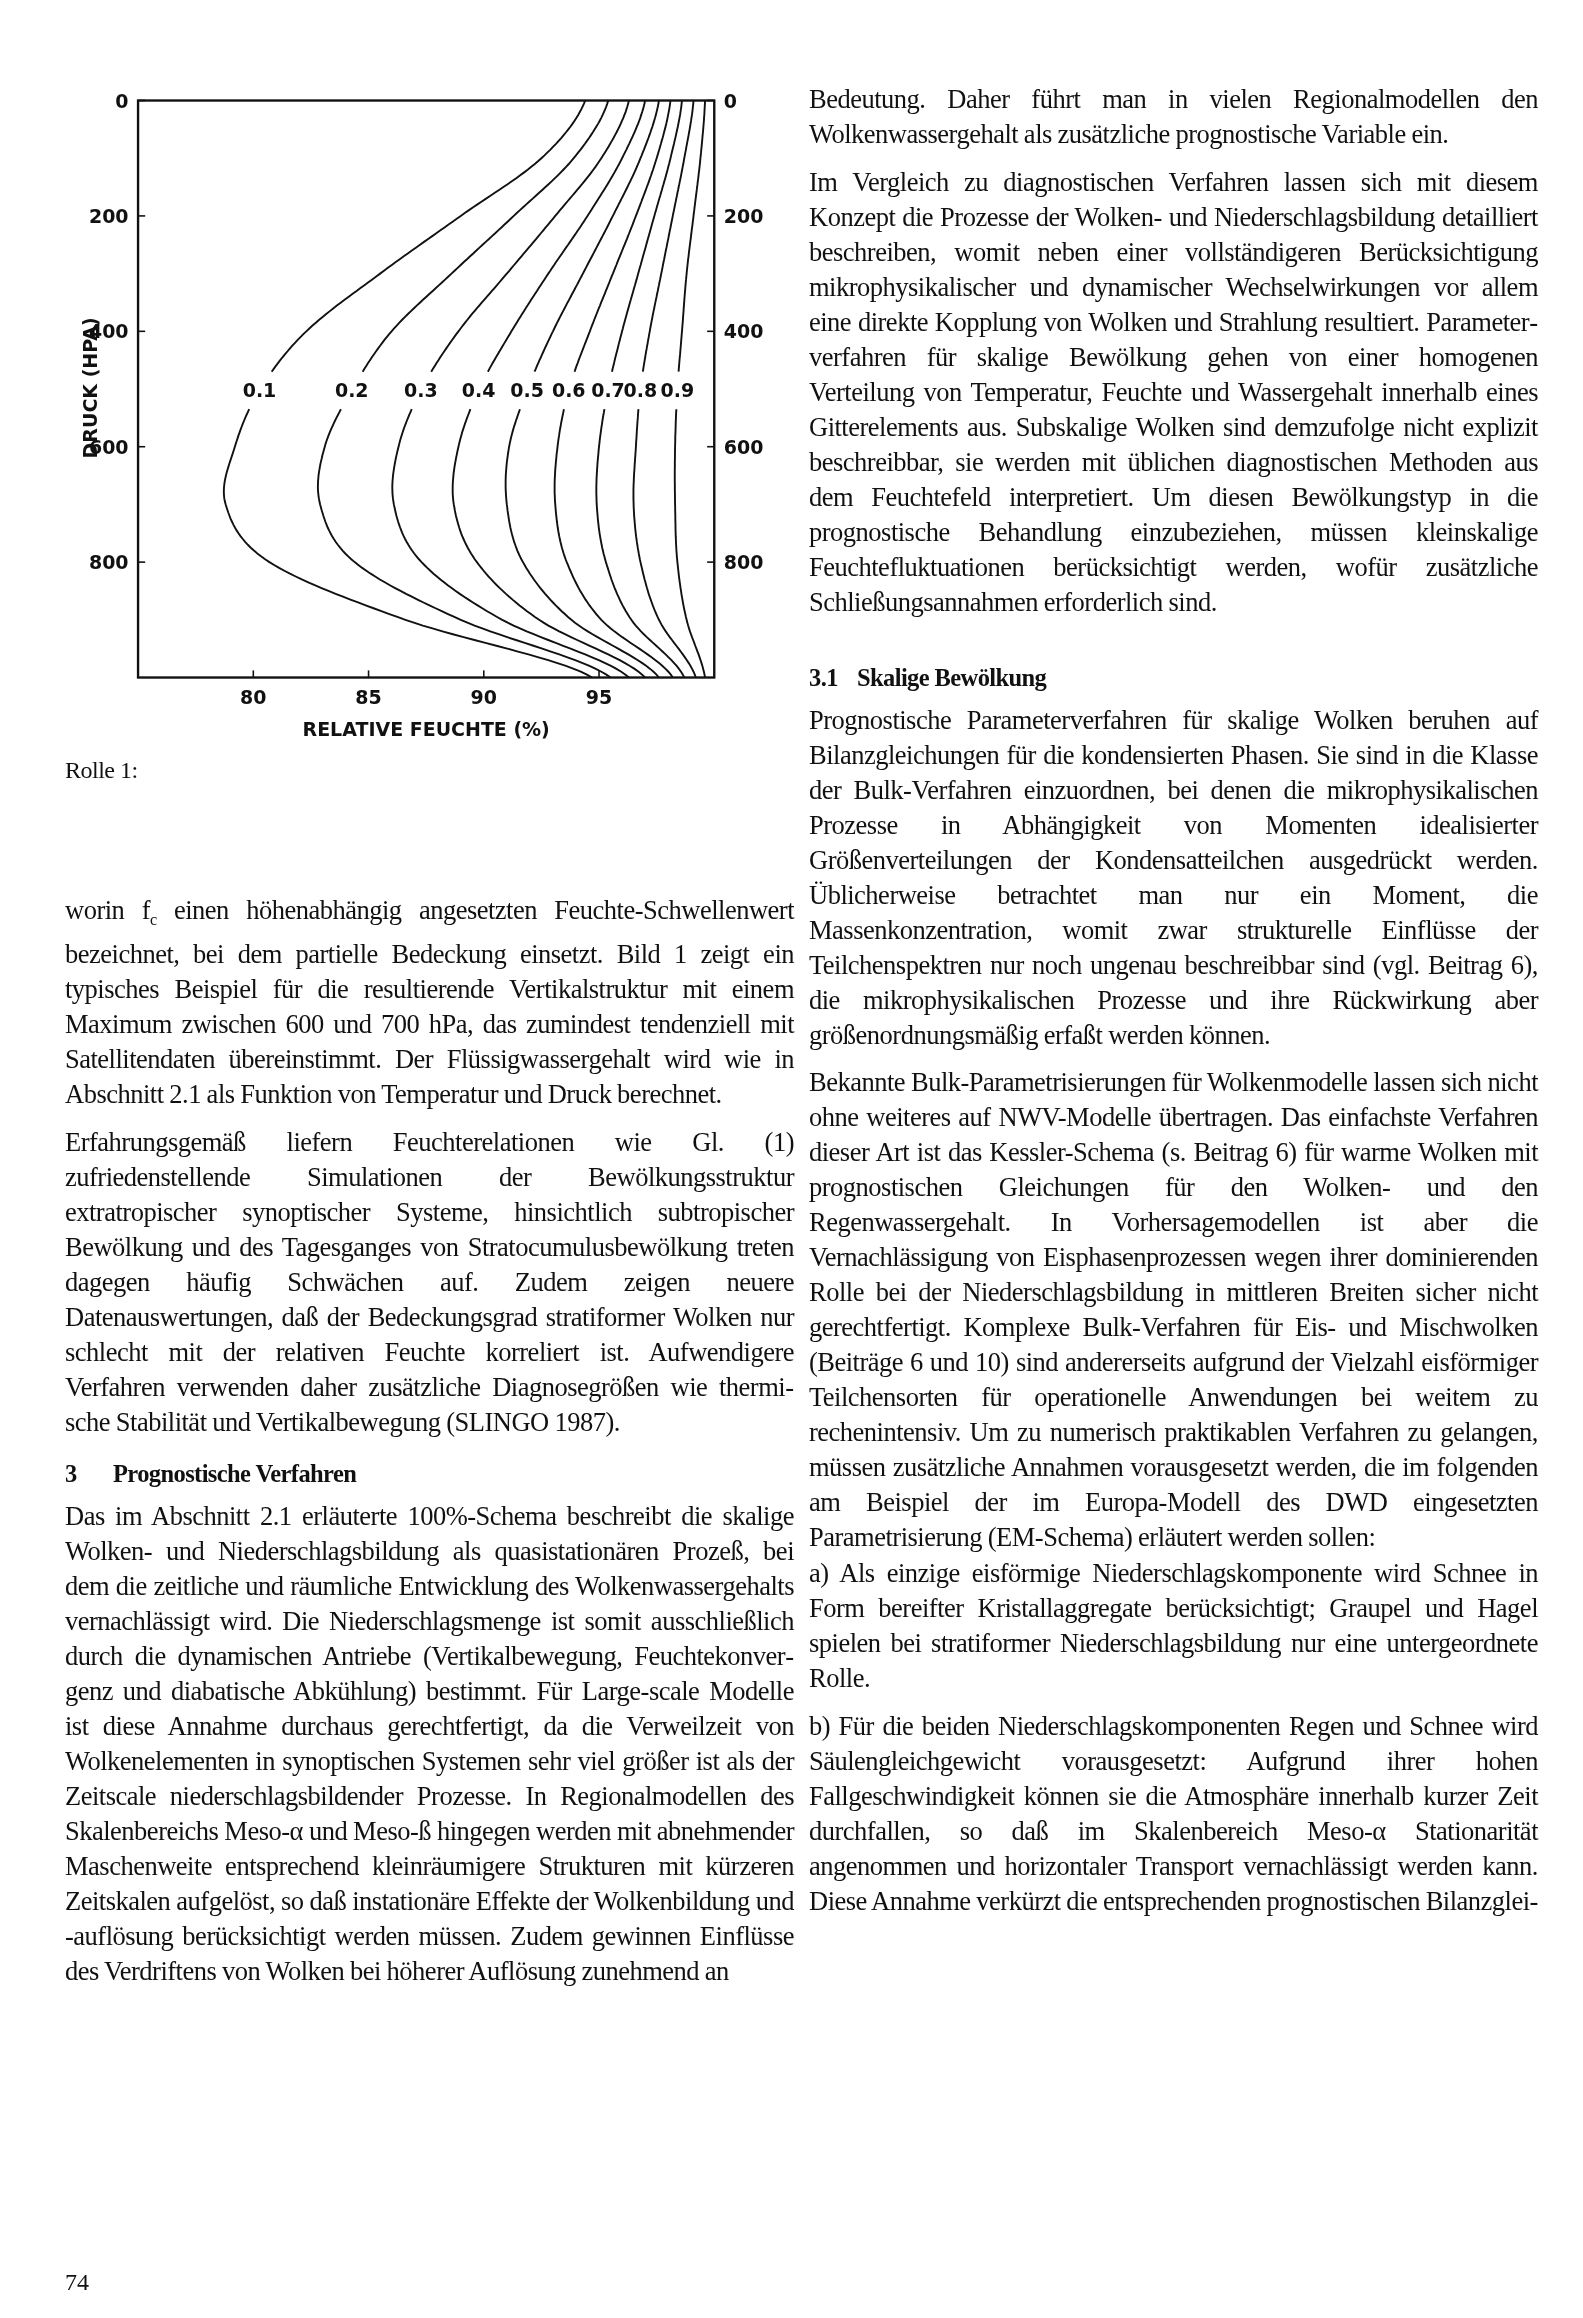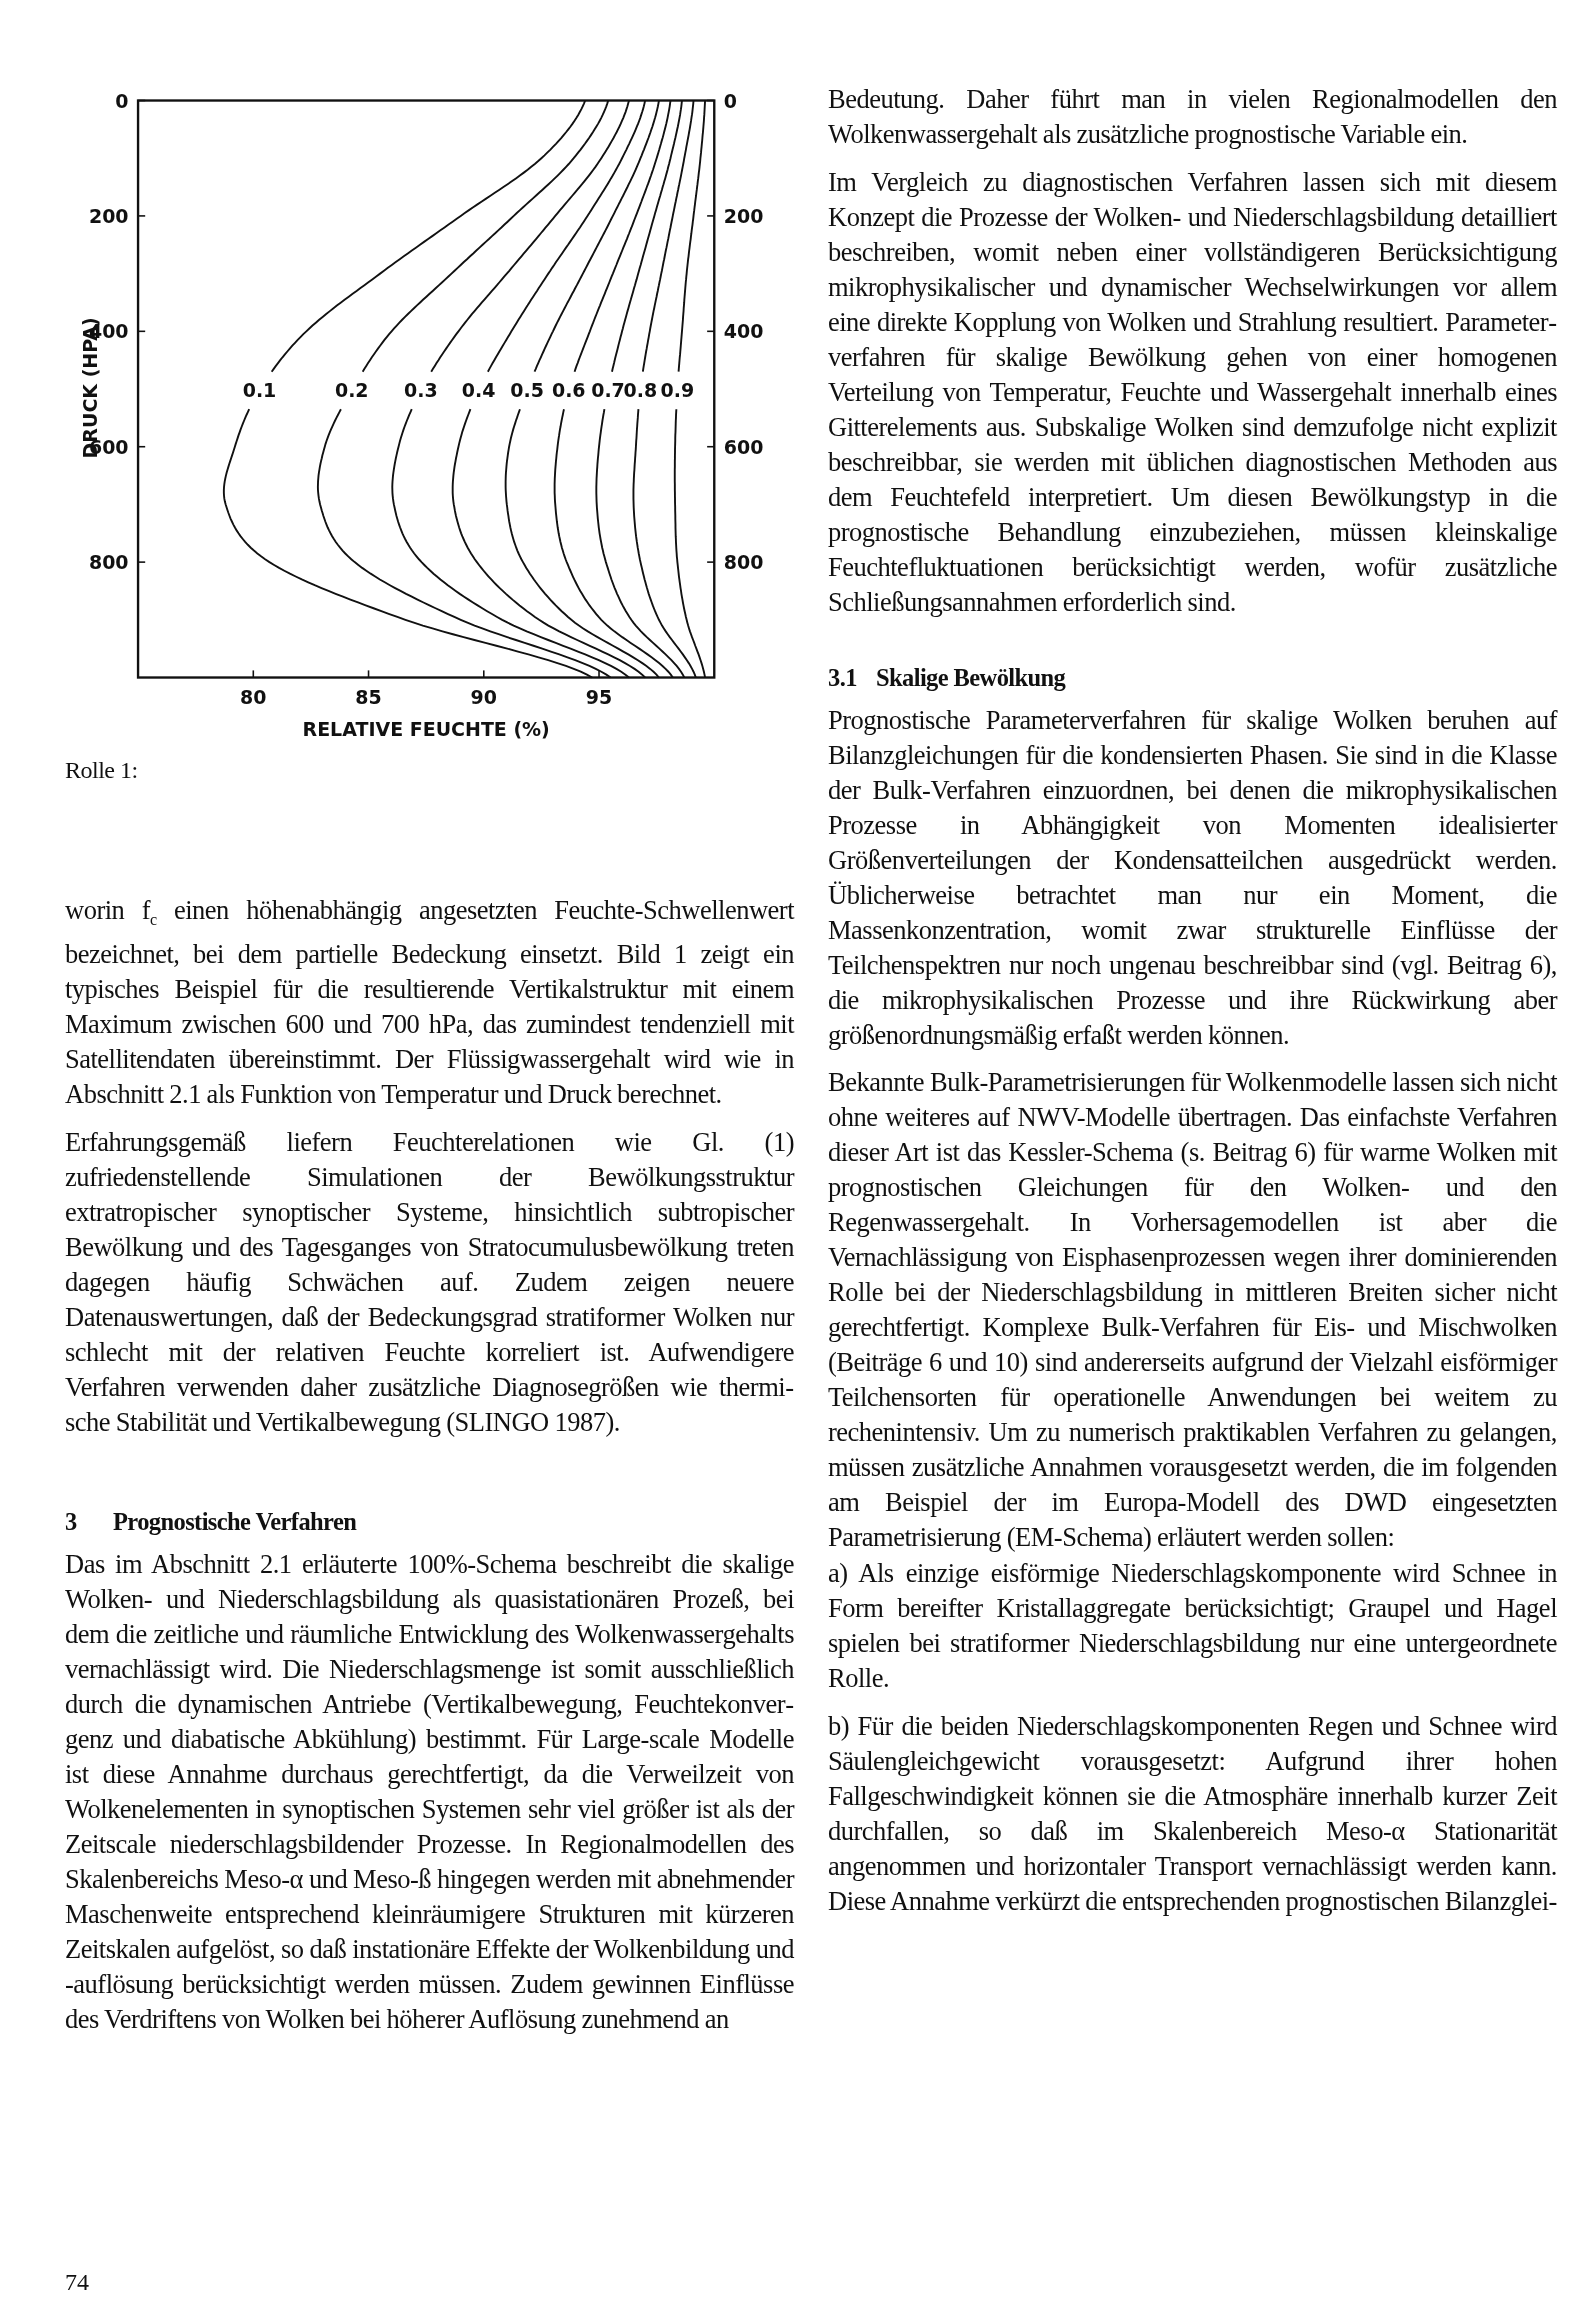--- a/index.html
+++ b/index.html
@@ -1,19 +1,19 @@
 <!DOCTYPE html>
 <html style="font-size:12.7px"><head>
 <meta charset="utf-8">
 <style>
   html, body { margin: 0; padding: 0; background: #ffffff; }
   body { width: 1584px; height: 2319px; position: relative; overflow: hidden; color: #111; }
   .col { position: absolute; top: 0; width: 729px; }
   .col-left { left: 65px; }
-  .col-right { left: 828px; }
+  .col-right { left: 809px; }
   p.body {
     font-family: "Liberation Serif", "DejaVu Serif", serif;
     font-size: 26.5px; line-height: 35px; margin: 0; text-align: justify;
     hyphens: manual; letter-spacing: -0.5px; word-spacing: -0.4px;
   }
   h3.sec {
     font-family: "Liberation Serif", "DejaVu Serif", serif;
     font-weight: bold; font-size: 24.5px; margin: 0; letter-spacing: -0.6px;
   }
   h3.sec .num { display: inline-block; width: 48px; }
@@ -103,21 +103,21 @@
   </svg>
 </div>
 
 <div class="caption">
   <span class="lab">Rolle 1:</span>
 </div>
 
 <div class="col col-left" style="top:893px;">
   <p class="body"><span>worin f</span><sub style="font-size:16px">c</sub><span> einen höhenabhängig angesetzten Feuchte-Schwellenwert bezeichnet, bei dem partielle Bedeckung einsetzt. Bild 1 zeigt ein typisches Beispiel für die resultie­rende Vertikalstruktur mit einem Maximum zwischen 600 und 700 hPa, das zumindest tendenziell mit Satellitendaten übereinstimmt. Der Flüssigwassergehalt wird wie in Abschnitt 2.1 als Funktion von Temperatur und Druck berechnet.</span></p>
   <p class="body" style="margin-top:12.7px">Erfahrungsgemäß liefern Feuchterelationen wie Gl. (1) zufriedenstellende Simulationen der Bewölkungsstruktur extratropischer synoptischer Systeme, hinsichtlich subtro­pischer Bewölkung und des Tagesganges von Stratocumu­lusbewölkung treten dagegen häufig Schwächen auf. Zudem zeigen neuere Datenauswertungen, daß der Be­deckungsgrad stratiformer Wolken nur schlecht mit der relativen Feuchte korreliert ist. Aufwendigere Verfahren verwenden daher zusätzliche Diagnosegrößen wie thermi­sche Stabilität und Vertikalbewegung (SLINGO 1987).</p>
-  <h3 class="sec" style="margin-top:68px"><span class="num">3</span><span>Prognostische Verfahren</span></h3>
+  <h3 class="sec" style="margin-top:20px"><span class="num">3</span><span>Prognostische Verfahren</span></h3>
   <p class="body" style="margin-top:11px">Das im Abschnitt 2.1 erläuterte 100%-Schema beschreibt die skalige Wolken- und Niederschlagsbildung als quasi­stationären Prozeß, bei dem die zeitliche und räumliche Entwicklung des Wolkenwassergehalts vernachlässigt wird. Die Niederschlagsmenge ist somit ausschließlich durch die dynamischen Antriebe (Vertikalbewegung, Feuchtekonver­genz und diabatische Abkühlung) bestimmt. Für Large-scale Modelle ist diese Annahme durchaus gerechtfertigt, da die Verweilzeit von Wolkenelementen in synoptischen Systemen sehr viel größer ist als der Zeitscale niederschlags­bildender Prozesse. In Regionalmodellen des Skalenbe­reichs Meso-α und Meso-ß hingegen werden mit abneh­mender Maschenweite entsprechend kleinräumigere Struk­turen mit kürzeren Zeitskalen aufgelöst, so daß instationäre Effekte der Wolkenbildung und -auflösung berücksichtigt werden müssen. Zudem gewinnen Einflüsse des Verdrif­tens von Wolken bei höherer Auflösung zunehmend an</p>
 </div>
 
 <div class="col col-right" style="top:82px;">
   <p class="body">Bedeutung. Daher führt man in vielen Regionalmodellen den Wolkenwassergehalt als zusätzliche prognostische Variable ein.</p>
   <p class="body" style="margin-top:12.7px">Im Vergleich zu diagnostischen Verfahren lassen sich mit diesem Konzept die Prozesse der Wolken- und Nieder­schlagsbildung detailliert beschreiben, womit neben einer vollständigeren Berücksichtigung mikrophysikalischer und dynamischer Wechselwirkungen vor allem eine direkte Kopplung von Wolken und Strahlung resultiert. Parameter­verfahren für skalige Bewölkung gehen von einer homoge­nen Verteilung von Temperatur, Feuchte und Wassergehalt innerhalb eines Gitterelements aus. Subskalige Wolken sind demzufolge nicht explizit beschreibbar, sie werden mit üblichen diagnostischen Methoden aus dem Feuchtefeld interpretiert. Um diesen Bewölkungstyp in die prognosti­sche Behandlung einzubeziehen, müssen kleinskalige Feuchtefluktuationen berücksichtigt werden, wofür zusätz­liche Schließungsannahmen erforderlich sind.</p>
   <h3 class="sec" style="margin-top:44px"><span class="num">3.1</span><span>Skalige Bewölkung</span></h3>
   <p class="body" style="margin-top:11px">Prognostische Parameterverfahren für skalige Wolken beru­hen auf Bilanzgleichungen für die kondensierten Phasen. Sie sind in die Klasse der Bulk-Verfahren einzuordnen, bei denen die mikrophysikalischen Prozesse in Abhängigkeit von Momenten idealisierter Größenverteilungen der Kon­densatteilchen ausgedrückt werden. Üblicherweise betrach­tet man nur ein Moment, die Massenkonzentration, womit zwar strukturelle Einflüsse der Teilchenspektren nur noch ungenau beschreibbar sind (vgl. Beitrag 6), die mikrophysi­kalischen Prozesse und ihre Rückwirkung aber größenord­nungsmäßig erfaßt werden können.</p>
   <p class="body" style="margin-top:12.7px">Bekannte Bulk-Parametrisierungen für Wolkenmodelle las­sen sich nicht ohne weiteres auf NWV-Modelle übertragen. Das einfachste Verfahren dieser Art ist das Kessler-Schema (s. Beitrag 6) für warme Wolken mit prognostischen Glei­chungen für den Wolken- und den Regenwassergehalt. In Vorhersagemodellen ist aber die Vernachlässigung von Eis­phasenprozessen wegen ihrer dominierenden Rolle bei der Niederschlagsbildung in mittleren Breiten sicher nicht gerechtfertigt. Komplexe Bulk-Verfahren für Eis- und Mischwolken (Beiträge 6 und 10) sind andererseits auf­grund der Vielzahl eisförmiger Teilchensorten für operatio­nelle Anwendungen bei weitem zu rechenintensiv. Um zu numerisch praktikablen Verfahren zu gelangen, müssen zusätzliche Annahmen vorausgesetzt werden, die im fol­genden am Beispiel der im Europa-Modell des DWD einge­setzten Parametrisierung (EM-Schema) erläutert werden sollen:</p>
   <p class="body" style="margin-top:1px">a) Als einzige eisförmige Niederschlagskomponente wird Schnee in Form bereifter Kristallaggregate berücksichtigt; Graupel und Hagel spielen bei stratiformer Niederschlags­bildung nur eine untergeordnete Rolle.</p>

